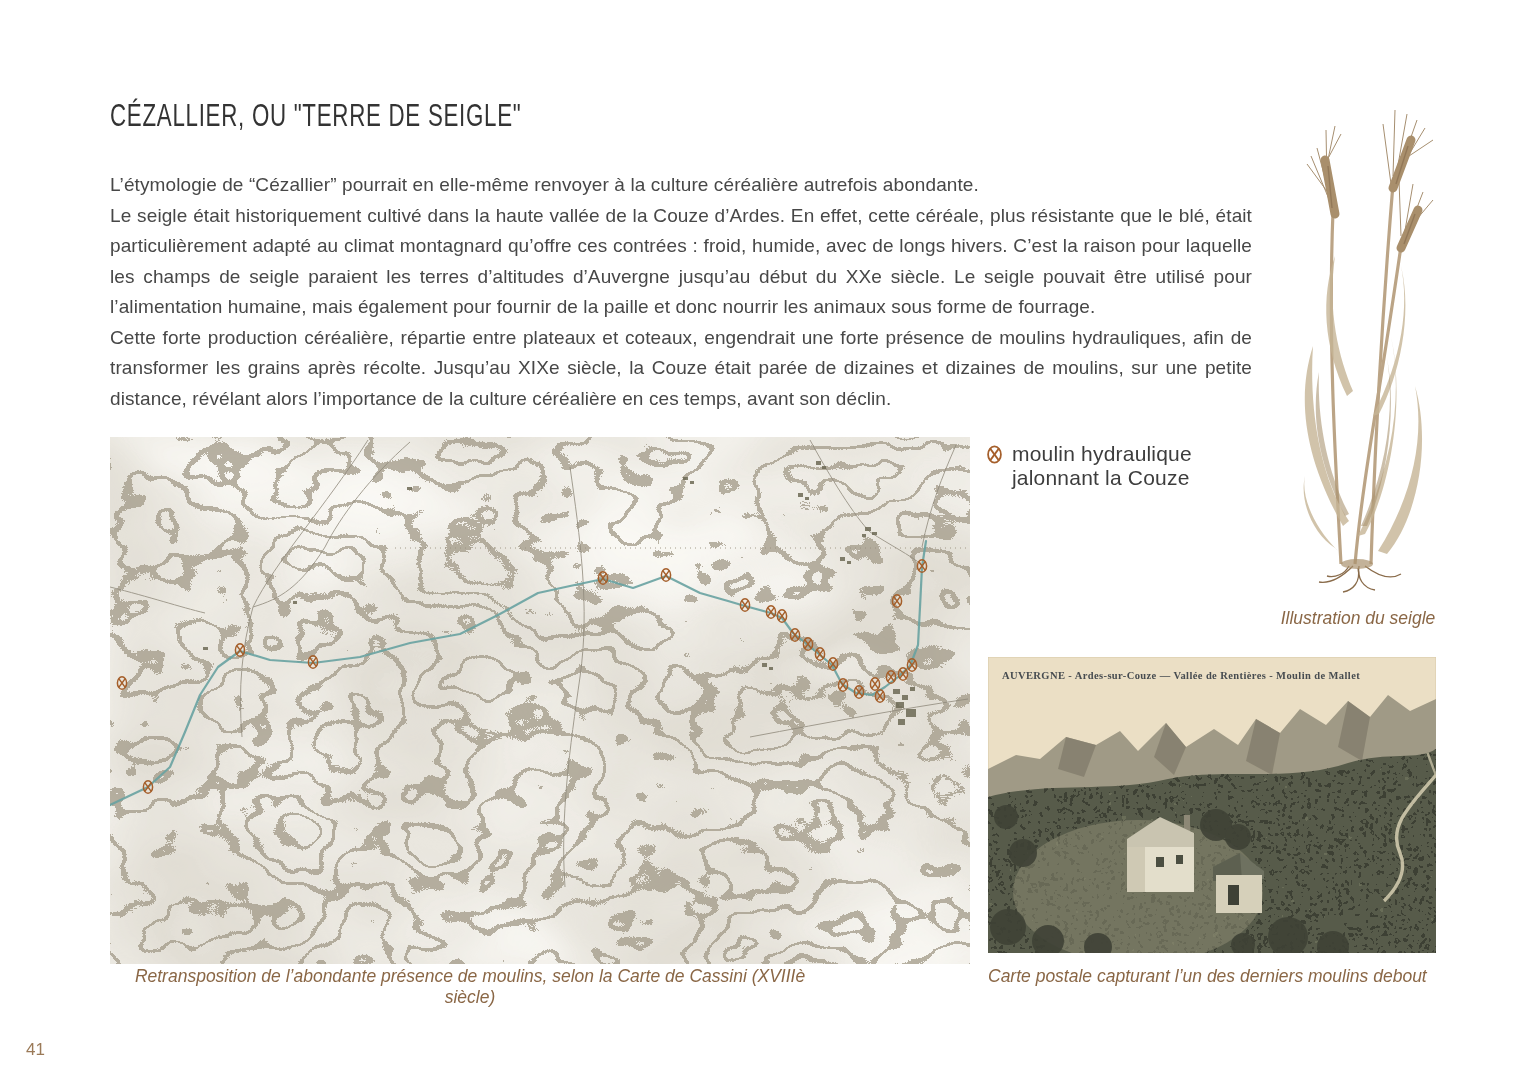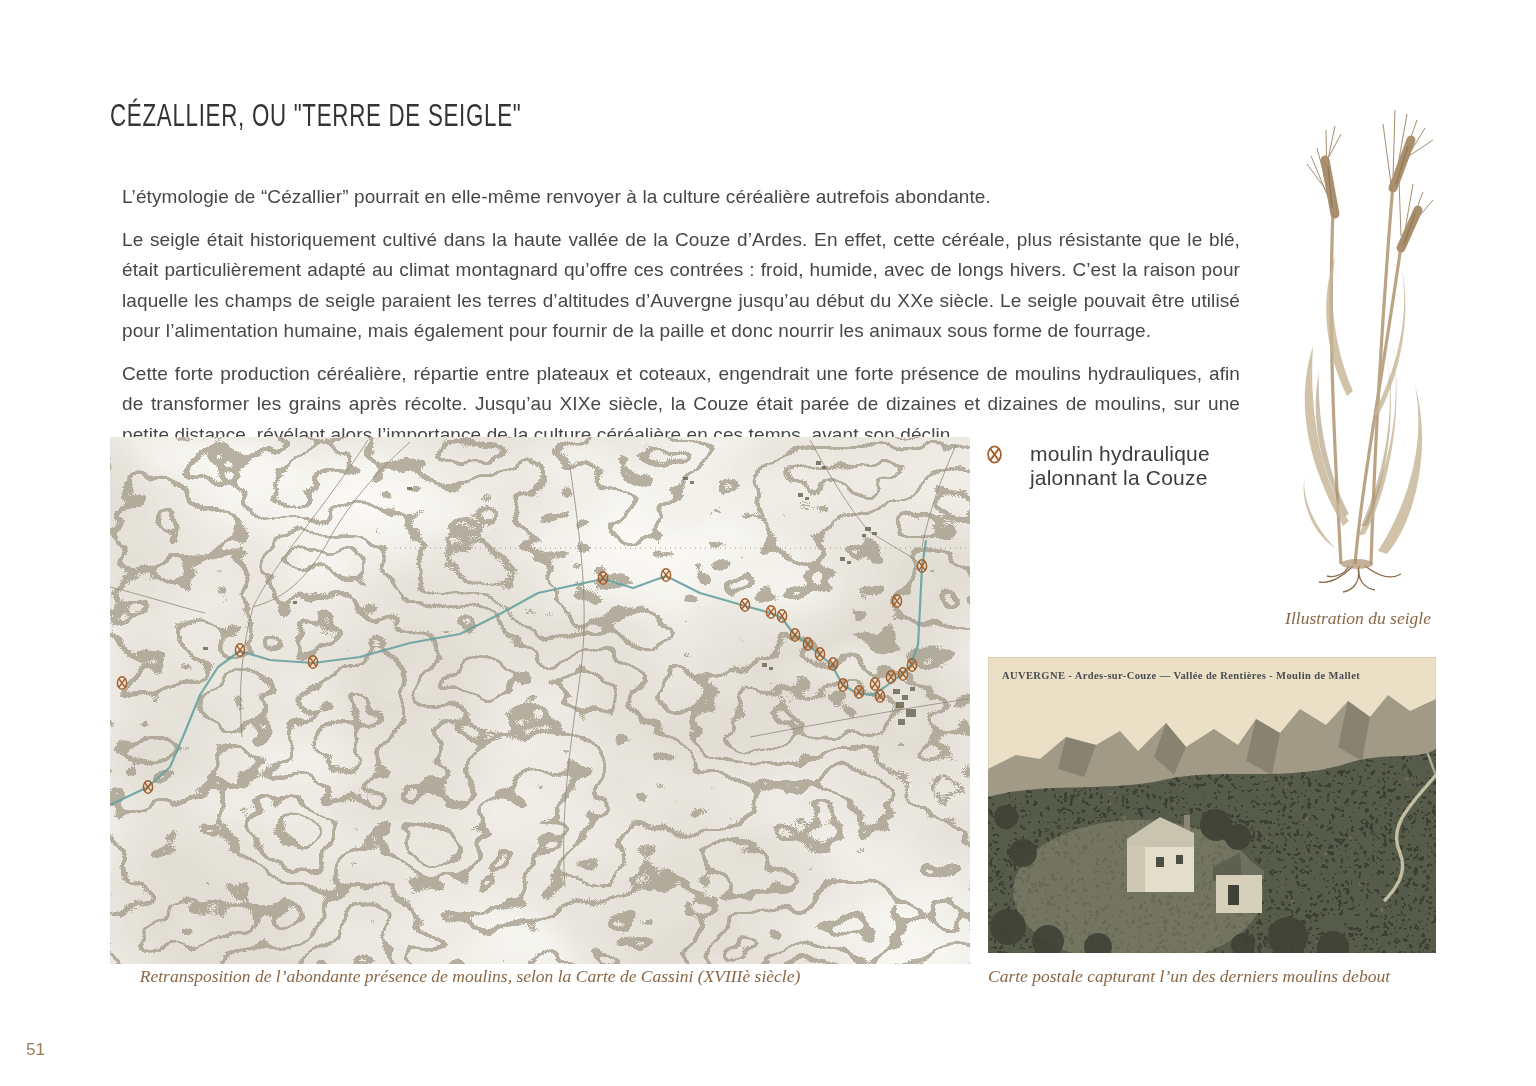--- a/index.html
+++ b/index.html
@@ -2,28 +2,28 @@
 <html><head>
 <meta charset="utf-8">
 <style>
   html,body{margin:0;padding:0;background:#ffffff;}
   .page{position:relative;width:1536px;height:1086px;background:#ffffff;overflow:hidden;
         font-family:"Liberation Sans",sans-serif;color:#474747;}
   .title{position:absolute;left:110px;top:98px;font-size:31px;letter-spacing:1px;color:#333333;
          transform:scaleX(0.72);transform-origin:left center;white-space:nowrap;font-weight:500;}
   .intro{position:absolute;left:110px;top:170px;width:1142px;font-size:19px;line-height:30.5px;
          text-align:justify;letter-spacing:0.1px;}
-  .intro p{margin:12px;}
+  .intro p{margin:0;}
   .map-wrap{position:absolute;left:110px;top:437px;width:860px;height:527px;}
-  .caption{position:absolute;font-family:Liberation Serif, serif;font-style:italic;
+  .caption{position:absolute;font-family:Liberation Sans, sans-serif;font-style:italic;
            font-size:17.5px;color:#8a6746;}
   .cap-map{left:110px;top:966px;width:720px;text-align:center;}
   .cap-postcard{left:988px;top:966px;width:450px;}
   .cap-rye{left:1278px;top:608px;width:160px;text-align:center;}
-  .legend{position:absolute;left:986px;top:442px;display:flex;gap:27px;align-items:flex-start;}
+  .legend{position:absolute;left:986px;top:442px;display:flex;gap:9px;align-items:flex-start;}
   .legend .txt{font-size:21px;line-height:24px;color:#3d3d3d;letter-spacing:0.2px;}
   .legend .sym{margin-top:2px;flex:0 0 auto;}
   .aside{position:absolute;left:990px;top:505px;width:261px;font-size:19px;line-height:31px;
          text-align:justify;}
   .rye{position:absolute;left:1283px;top:96px;}
   .postcard{position:absolute;left:988px;top:657px;}
   .pagenum{position:absolute;left:26px;top:1040px;font-size:17px;color:#9b7a58;}
 </style>
 </head>
 <body>
@@ -360,14 +360,14 @@
           <circle cx="250" cy="180" r="13"></circle>
       </g>
 
       <text x="14" y="22" font-family="Liberation Serif, serif" font-size="10.5" font-weight="700" fill="#474c50" letter-spacing="0.4">AUVERGNE - Ardes-sur-Couze — Vallée de Rentières - Moulin de Mallet</text>
     </svg>
   </div>
 
   <div class="caption cap-map">Retransposition de l’abondante présence de moulins, selon la Carte de Cassini (XVIIIè siècle)</div>
   <div class="caption cap-postcard">Carte postale capturant l’un des derniers moulins debout</div>
 
-  <div class="pagenum">51</div>
+  <div class="pagenum">41</div>
 </div>
 
 </body></html>

